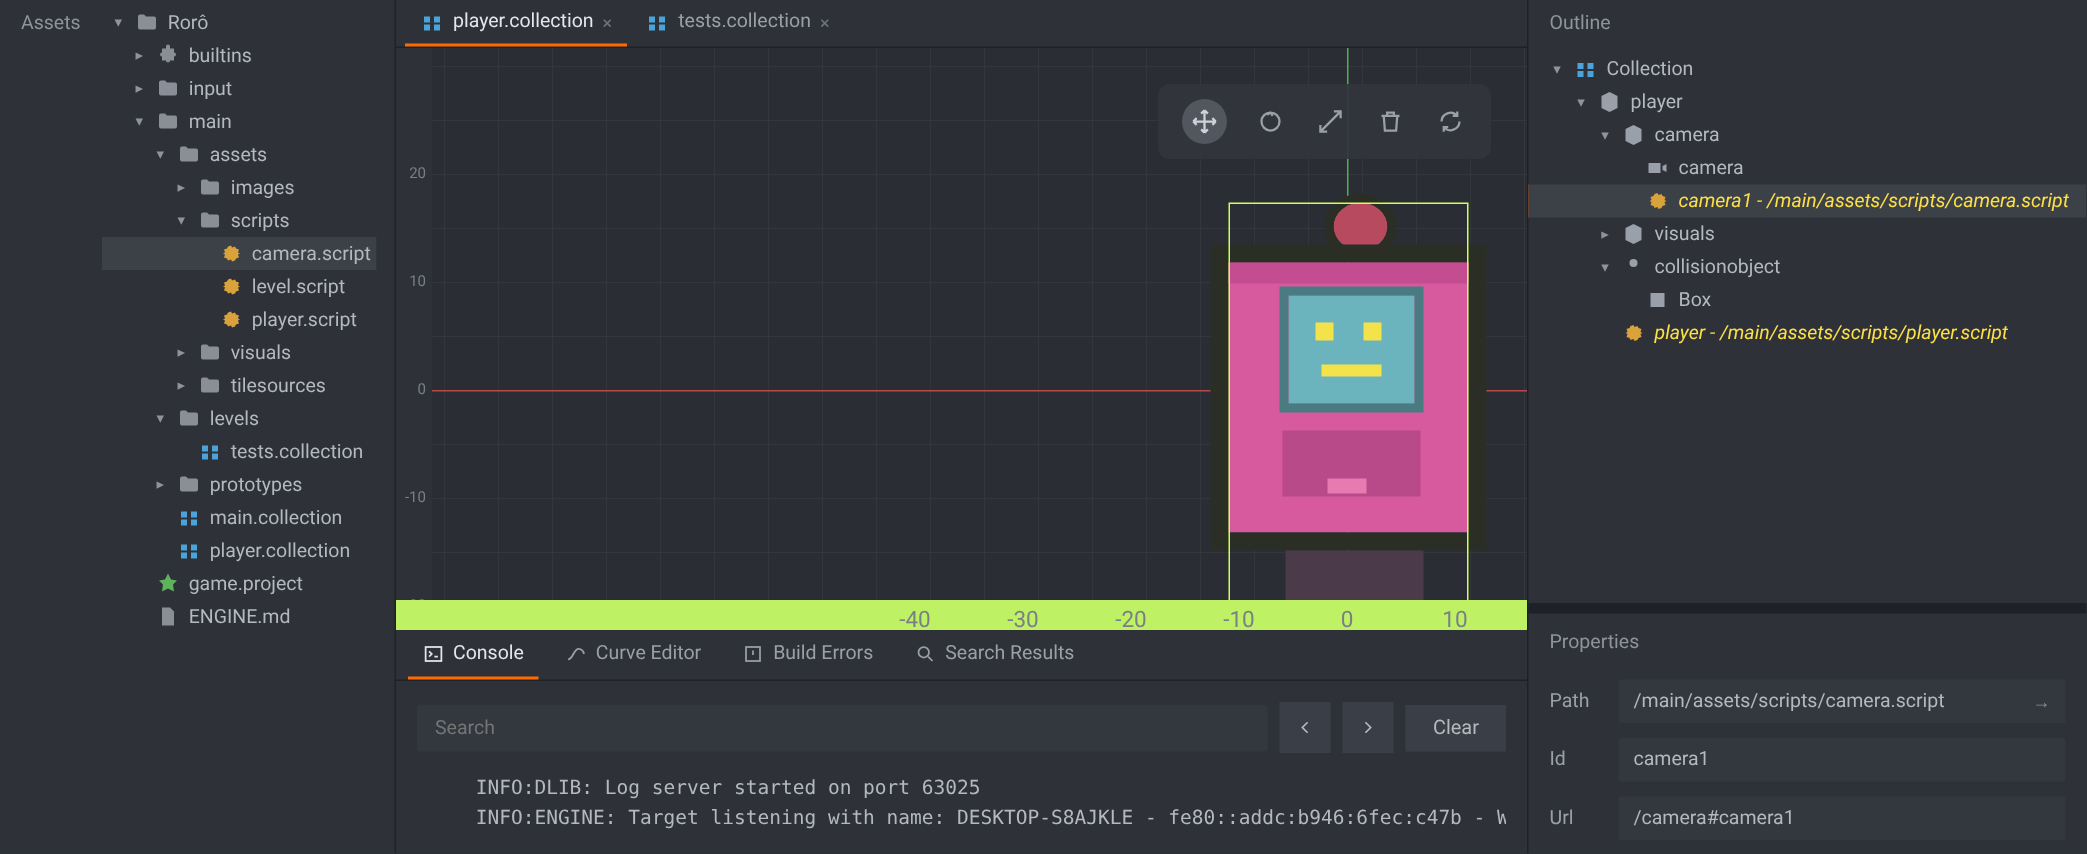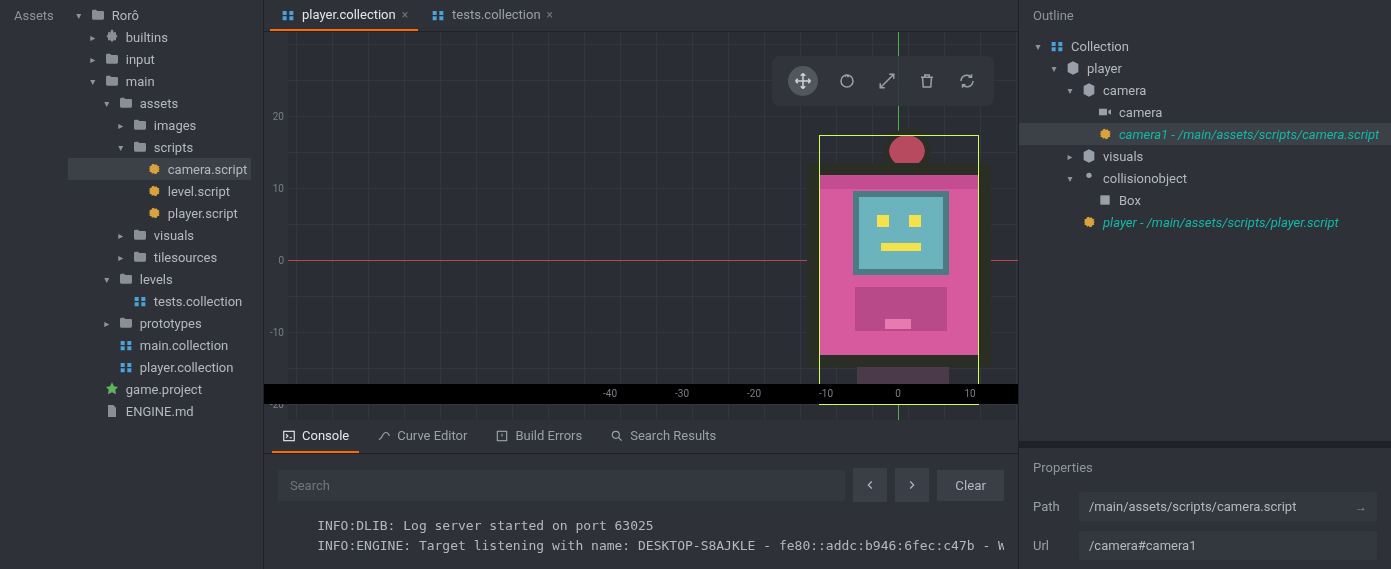--- a/index.html
+++ b/index.html
@@ -13,40 +13,40 @@
 .panel-title { padding: 8px 14px; color: #8f949c; font-size: 13px; }
 
 
 .tree { padding: 4px 0; overflow: auto; }
 .tree-row { display: flex; align-items: center; padding: 3px 4px; cursor: pointer; white-space: nowrap; gap: 6px; }
 .tree-row.selected { background: #3c4148; }
 .tree-row.selected-orange { background: #3c4148; border-left: 3px solid #ff6a00; margin-left: -3px; }
 .tree-chevron { width: 10px; text-align: center; color: #8f949c; font-size: 10px; user-select: none; }
 .tree-icon { width: 16px; height: 16px; display: inline-flex; align-items: center; justify-content: center; }
 .tree-label { color: #b4b8bf; }
-.tree-label.italic { font-style: italic; color: #14b8a6; text-align: right; }
+.tree-label.italic { font-style: italic; color: #fde047; text-align: right; }
 
 
 .tabs { display: flex; align-items: center; background: #2e3238; border-bottom: 1px solid #1e2126; padding-left: 6px; height: 32px; gap: 2px; }
 .tab { display: flex; align-items: center; gap: 6px; padding: 6px 10px; color: #9aa0aa; cursor: pointer; border-bottom: 2px solid transparent; }
 .tab.active { color: #e4e6ea; border-bottom: 2px solid #ff6a00; }
 .tab-close { font-size: 12px; color: #70757d; }
 
 
 .viewport { flex: 1; position: relative; background: #2a2e34; overflow: hidden; }
 .grid-bg { position: absolute; inset: 0; background-image:
     linear-gradient(#33373d 1px, transparent 1px),
     linear-gradient(90deg, #33373d 1px, transparent 1px);
     background-size: 36px 36px; background-position: 284px 228px; }
 .axis-h { position: absolute; top: 228px; left: 0; right: 0; height: 1px; background: #b44a4a; }
 .axis-v { position: absolute; left: 634px; top: 0; bottom: 0; width: 1px; background: #4ab44a; }
 .selection-box { position: absolute; border: 1px solid #cfff5a; }
 .ruler-left { position: absolute; left: 0; top: 0; bottom: 0; width: 24px; background: #2e3238; font-size: 10px; color: #7a7f87; }
 .ruler-left span { position: absolute; right: 4px; transform: translateY(-50%); }
-.ruler-bottom { position: absolute; left: 0; right: 0; bottom: 16px; height: 20px; background: #000000; font-size: 10px; color: #7a7f87; }
+.ruler-bottom { position: absolute; left: 0; right: 0; bottom: 0; height: 20px; background: #bef264; font-size: 15px; color: #7a7f87; }
 .ruler-bottom span { position: absolute; top: 4px; transform: translateX(-50%); }
 
 .sprite { position: absolute; left: 555px; top: 103px; width: 160px; height: 270px; }
 .sprite .top-orb { position: absolute; left: 70px; top: 0; width: 36px; height: 32px; background: #b84a5f; border-radius: 50%; outline: 6px solid #2b2e24; }
 .sprite .body { position: absolute; top: 40px; left: 0; width: 160px; height: 180px; background: #d65a9d; outline: 12px solid #2b2e24; }
 .sprite .body-top { position: absolute; top: 0; left: 0; right: 0; height: 14px; background: #c34d90; }
 .sprite .screen { position: absolute; top: 22px; left: 40px; width: 84px; height: 72px; background: #6cb4bd; outline: 6px solid #4a7b82; }
 .sprite .eye { position: absolute; width: 12px; height: 12px; background: #f4e24a; top: 18px; }
 .sprite .eye.l { left: 18px; } .sprite .eye.r { left: 50px; }
 .sprite .mouth { position: absolute; left: 22px; top: 46px; width: 40px; height: 8px; background: #f4e24a; }
@@ -504,19 +504,25 @@
   <div class="panel-title" style="border-top:1px solid #1e2126;padding-top:12px;">Properties</div>
   <div class="props">
     <div class="prop-row">
       <div class="prop-label">Path</div>
       <div class="prop-value">
         <span>/main/assets/scripts/camera.script</span>
           <span class="prop-arrow">→</span>
       </div>
     </div>
     <div class="prop-row">
+      <div class="prop-label">Id</div>
+      <div class="prop-value">
+        <span>camera1</span>
+      </div>
+    </div>
+    <div class="prop-row">
       <div class="prop-label">Url</div>
       <div class="prop-value">
         <span>/camera#camera1</span>
       </div>
     </div>
   </div>
 </div>
 
 </body></html>

